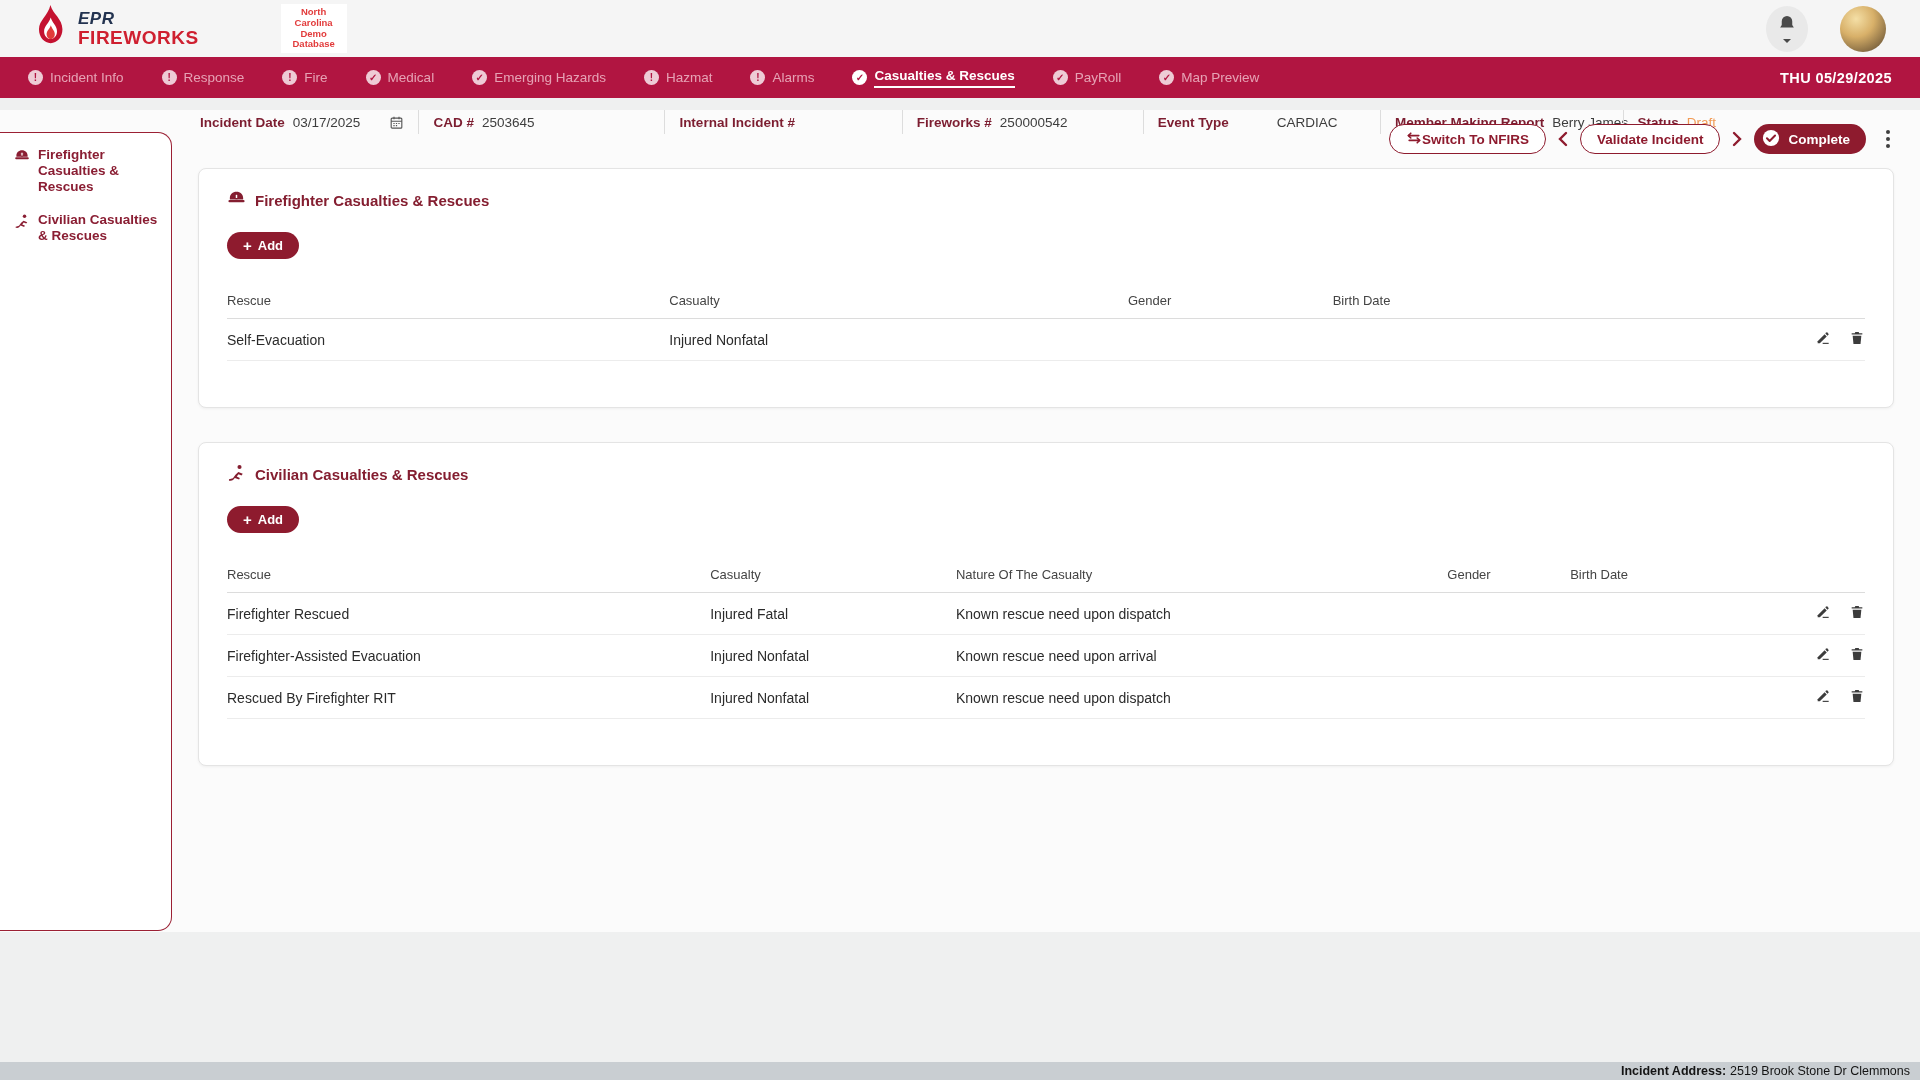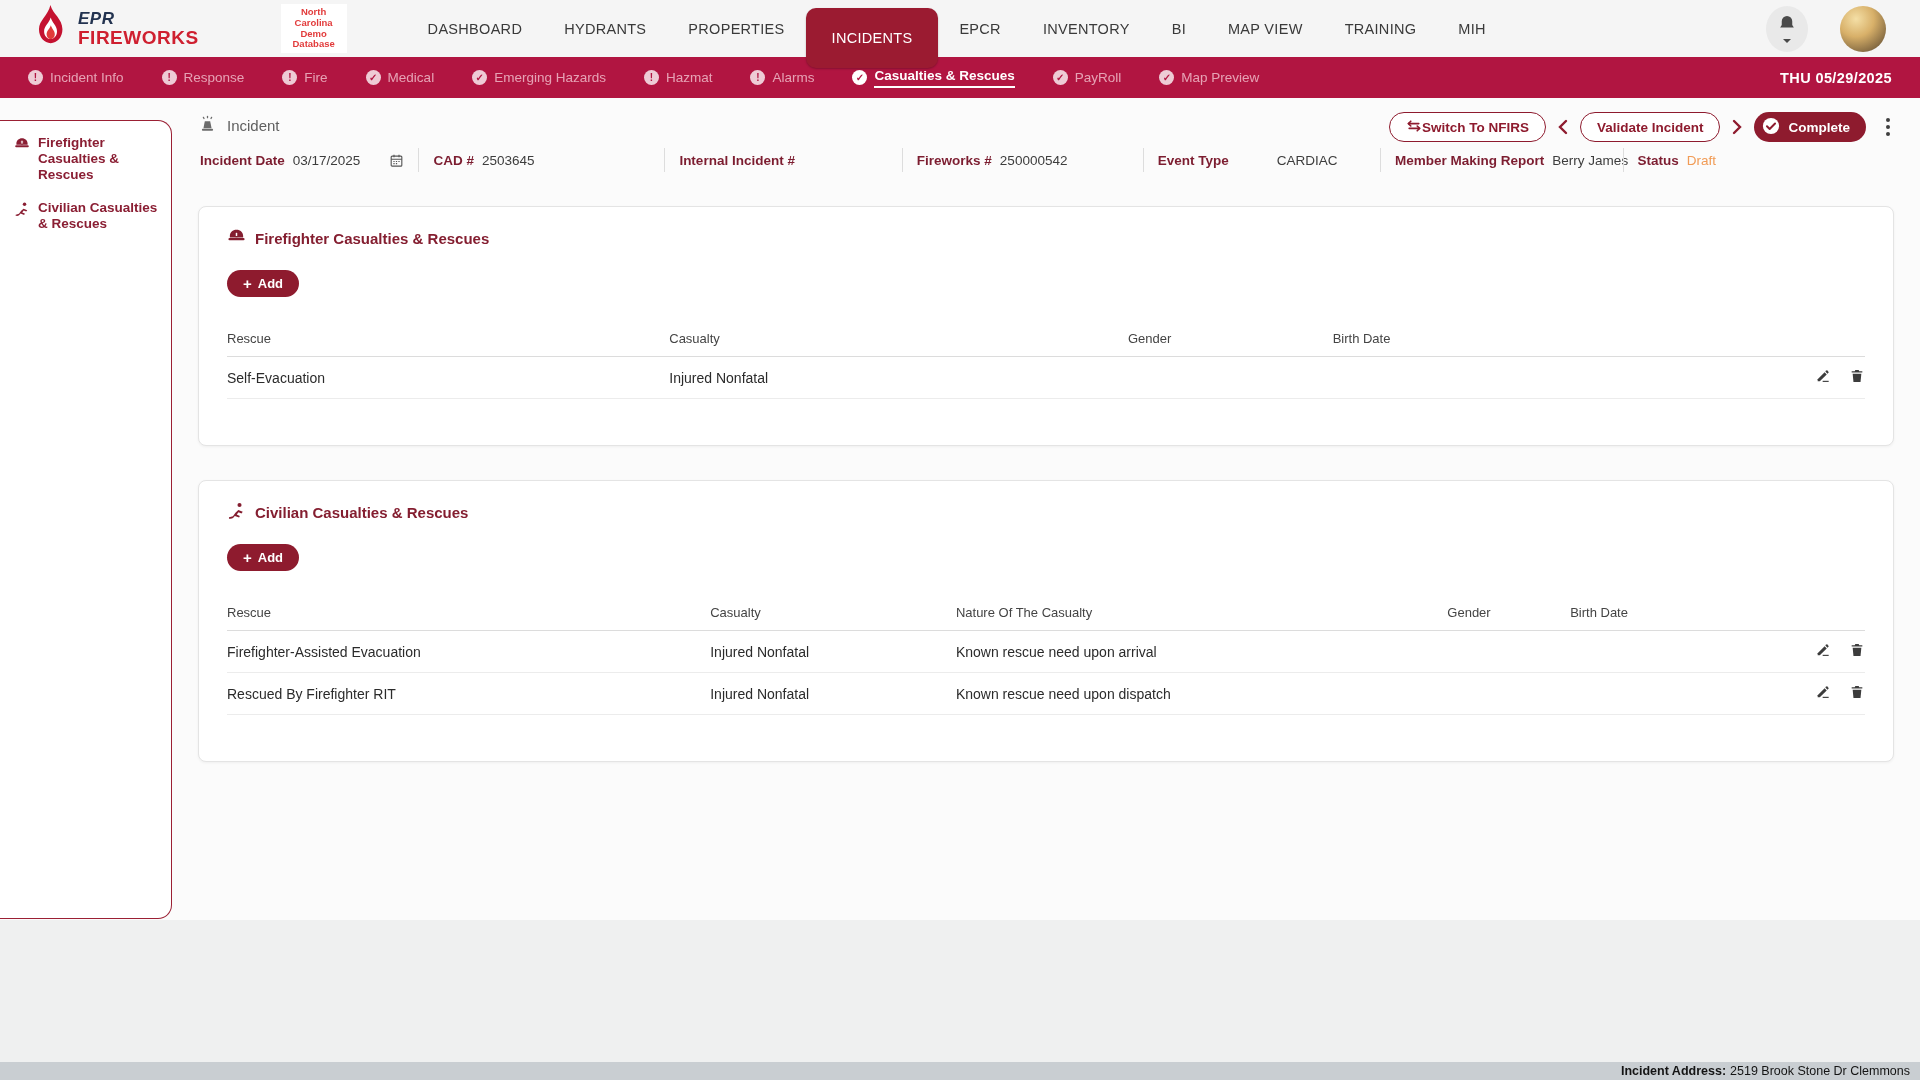--- a/index.html
+++ b/index.html
@@ -91,32 +91,20 @@
         <path fill="#ffffff" d="M11.8 8.5c.9 3.6 4.3 5.5 4.3 9.4 0 3.1-2 5.3-4.4 5.3s-4.4-2.2-4.4-5.3c0-3.7 3.4-5.6 4.5-9.4z"></path>
         <path fill="#e23b3b" d="M11.9 13.8c.6 2.4 2.7 3.6 2.7 6.1 0 2-1.3 3.4-2.8 3.4s-2.8-1.4-2.8-3.4c0-2.4 2.2-3.7 2.9-6.1z"></path>
       </svg>
     </span>
     <span class="brand-text">
       <span class="brand-epr">EPR</span>
       <span class="brand-fw">FIREWORKS</span>
     </span>
   </div>
   <div class="env-badge">North Carolina Demo Database</div>
-  <nav class="top-nav">
-      <div class="tab">DASHBOARD</div>
-      <div class="tab">HYDRANTS</div>
-      <div class="tab">PROPERTIES</div>
-      <div class="tab active">INCIDENTS</div>
-      <div class="tab">EPCR</div>
-      <div class="tab">INVENTORY</div>
-      <div class="tab">BI</div>
-      <div class="tab">MAP VIEW</div>
-      <div class="tab">TRAINING</div>
-      <div class="tab">MIH</div>
-    </nav>
   <div class="top-right">
     <div class="bell-wrap">
       <span>
         <svg width="20" height="20" viewBox="0 0 24 24" fill="#4a4a4a">
           <path d="M12 2.5a6.3 6.3 0 0 0-6.3 6.3v4.4l-1.9 3h16.4l-1.9-3V8.8A6.3 6.3 0 0 0 12 2.5z"></path>
         </svg>
       </span>
       <span class="bell-caret"></span>
     </div>
     <div class="avatar"></div>
@@ -181,32 +169,20 @@
       <div class="side-item">
         <span class="side-ic"><svg viewBox="0 0 24 24">
             <circle cx="15.8" cy="5" r="2.6"></circle>
             <path d="M2.5 20.5c2.2 0 3.1-1.2 5-1.2l3.2-4.6 3.6-3.2 5.6 2.2-1.6 2-3.7-1.4-2.3 2.9 3.9 1.7-.9 2-5.4-2.1-2.3 2.6c-1.6 1.3-3.3.9-5.1.9z"></path>
           </svg></span>
         <span class="side-label">Civilian Casualties &amp; Rescues</span>
       </div>
     </aside>
 
   <main class="main">
-    <div class="incident-title-row">
-      <span>
-        <svg width="19" height="19" viewBox="0 0 24 24" fill="#6b6b6b">
-          <path d="M8.6 9h6.8l1.7 9H6.9l1.7-9z"></path>
-          <rect x="5" y="18.6" width="14" height="2.6" rx="1"></rect>
-          <rect x="11.2" y="2.2" width="1.6" height="3.2" rx=".8"></rect>
-          <rect x="6.4" y="3.4" width="1.6" height="3.2" rx=".8" transform="rotate(-28 7.2 5)"></rect>
-          <rect x="16" y="3.4" width="1.6" height="3.2" rx=".8" transform="rotate(28 16.8 5)"></rect>
-        </svg>
-      </span>
-      <span>Incident</span>
-    </div>
 
     <div class="actions-row">
       <button class="btn-outline">
         <span>
           <svg width="16" height="12" viewBox="0 0 20 14" fill="none" stroke="#8e1b2e" stroke-width="2" stroke-linecap="round" stroke-linejoin="round">
             <path d="M6 1 3 4l3 3"></path>
               <path d="M3 4h13"></path>
               <path d="M14 7l3 3-3 3"></path>
               <path d="M17 10H4"></path>
           </svg>
@@ -362,20 +338,39 @@
               <th>Rescue</th>
               <th>Casualty</th>
               <th>Nature Of The Casualty</th>
               <th>Gender</th>
               <th>Birth Date</th>
               <th class="actions"></th>
             </tr>
           </thead>
           <tbody>
             <tr>
+              <td>Firefighter Rescued</td>
+              <td>Injured Fatal</td>
+              <td>Known rescue need upon dispatch</td>
+              <td></td>
+              <td></td>
+              <td class="actions"><span class="row-ic">
+                  <svg viewBox="0 0 24 24">
+                    <path d="M4 16.8V20h3.2L17.6 9.6l-3.2-3.2L4 16.8z"></path>
+                    <path d="M20.2 7a1 1 0 0 0 0-1.4l-1.8-1.8a1 1 0 0 0-1.4 0l-1.5 1.5 3.2 3.2L20.2 7z"></path>
+                    <rect x="11.5" y="19.2" width="9" height="1.7"></rect>
+                  </svg>
+                </span><span class="row-ic">
+                  <svg viewBox="0 0 24 24">
+                    <path d="M9.5 3h5l.8 1.7H20v2H4v-2h4.7L9.5 3z"></path>
+                    <path d="M5.5 8.5h13L17.3 21H6.7L5.5 8.5z"></path>
+                  </svg>
+                </span></td>
+            </tr>
+            <tr>
               <td>Firefighter-Assisted Evacuation</td>
               <td>Injured Nonfatal</td>
               <td>Known rescue need upon arrival</td>
               <td></td>
               <td></td>
               <td class="actions"><span class="row-ic">
                   <svg viewBox="0 0 24 24">
                     <path d="M4 16.8V20h3.2L17.6 9.6l-3.2-3.2L4 16.8z"></path>
                     <path d="M20.2 7a1 1 0 0 0 0-1.4l-1.8-1.8a1 1 0 0 0-1.4 0l-1.5 1.5 3.2 3.2L20.2 7z"></path>
                     <rect x="11.5" y="19.2" width="9" height="1.7"></rect>

